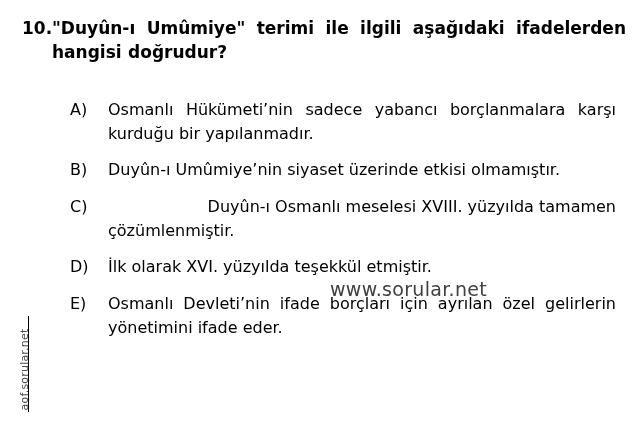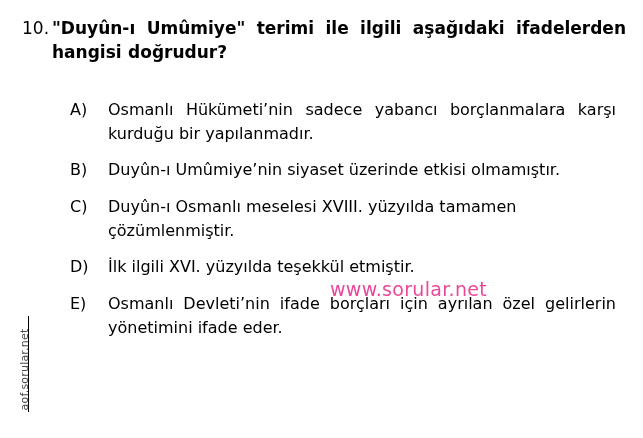--- a/index.html
+++ b/index.html
@@ -52,39 +52,39 @@
     letter-spacing: 0.2px;
     white-space: nowrap;
   }
 
   
   .center-watermark {
     position: absolute;
     left: 330px;
     top: 278px;
     font-size: 19px;
-    color: #ec4899;
+    color: #404040;
     white-space: nowrap;
     pointer-events: none;
     letter-spacing: 0.3px;
   }
 
   .question {
     position: absolute;
     left: 22px;
     top: 16px;
     width: 604px;
   }
   .q-row {
     display: flex;
     align-items: flex-start;
   }
   .q-num {
     font-size: 17px;
-    font-weight: normal;
+    font-weight: bold;
     line-height: 1.42;
     width: 30px;
     flex: 0 0 30px;
   }
   .q-text {
     font-size: 17px;
     font-weight: bold;
     line-height: 1.42;
     flex: 1 1 auto;
     text-align: justify;
@@ -110,21 +110,21 @@
     flex: 0 0 38px;
   }
   .opt-text {
     font-size: 16px;
     line-height: 1.48;
     flex: 1 1 auto;
     text-align: justify;
     text-align-last: left;
   }
   .opt-text.nojustify {
-    text-align: left;
+    text-align: right;
   }
 </style>
 </head>
 <body>
 
 <div class="page">
 
   <div class="left-strip">
     <div class="left-divider"></div>
     <div class="left-watermark">aof.sorular.net</div>
@@ -151,21 +151,21 @@
       <div class="opt-text nojustify">Duyûn-ı Umûmiye’nin siyaset üzerinde etkisi olmamıştır.</div>
     </div>
 
     <div class="option">
       <div class="opt-letter">C)</div>
       <div class="opt-text nojustify">Duyûn-ı Osmanlı meselesi XVIII. yüzyılda tamamen çözümlenmiştir.</div>
     </div>
 
     <div class="option">
       <div class="opt-letter">D)</div>
-      <div class="opt-text nojustify">İlk ilgili XVI. yüzyılda teşekkül etmiştir.</div>
+      <div class="opt-text nojustify">İlk olarak XVI. yüzyılda teşekkül etmiştir.</div>
     </div>
 
     <div class="option">
       <div class="opt-letter">E)</div>
       <div class="opt-text">Osmanlı Devleti’nin ifade borçları için ayrılan özel gelirlerin yönetimini ifade eder.</div>
     </div>
 
   </div>
 </div>
 

